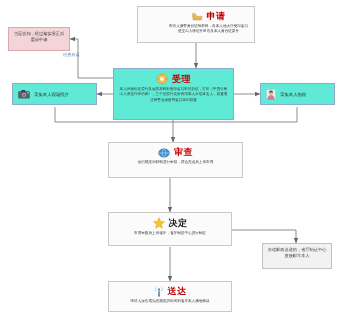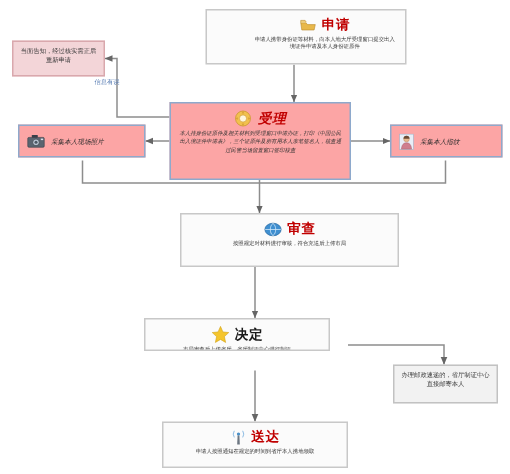--- a/index.html
+++ b/index.html
@@ -27,23 +27,22 @@
     pointer-events: none;
   }
   .node {
     position: absolute;
     box-sizing: border-box;
     border: 1px solid #9aa7b8;
     text-align: center;
     overflow: hidden;
   }
   .node-blue {
-    background: #fca5a5;
+    background: #5eead4;
     border-color: #8ea9cc;
-    font-style: italic;
   }
   .node-pink {
     background: #f3d5d8;
     border-color: #d9a8ad;
   }
   .node-white {
     background: #fbfbfb;
     border-color: #c8c8c8;
   }
   .node-gray {
@@ -135,21 +134,21 @@
       <path d="M170,247 L170,281" marker-end="url(#arr)"></path>
 
       <path d="M232,230 L296,230 L296,243" marker-end="url(#arr)"></path>
     </g>
   </svg>
 
   <div class="node node-pink" style="left:8px; top:27px; width:62px; height:24px;">
     <div class="plain-label">当面告知，经过核实需正后重新申请</div>
   </div>
 
-  <div class="node node-white" style="left:137px; top:6px; width:134px; height:37px;padding-left:25px;">
+  <div class="node node-white" style="left:137px; top:6px; width:118px; height:37px;padding-left:25px;">
     <div class="title-row">
       <span class="icon">
         <svg width="11" height="9" viewBox="0 0 11 9" xmlns="http://www.w3.org/2000/svg">
           <path d="M0.5,3.2 L4,3.2 L5,4.4 L10.2,4.4 L9.4,8 L1.2,8 z" fill="#e8b84b" stroke="#b9882a" stroke-width="0.4"></path>
           <path d="M0.5,3.2 L0.5,1.6 L3.4,1.6 L4.2,2.8" fill="#f0cf7a" stroke="#b9882a" stroke-width="0.4"></path>
         </svg>
       </span>
       <span class="node-title title-red">申请</span>
     </div>
     <div class="node-body">申请人携带身份证等材料，向本人地大厅受理窗口提交出入境证件申请及本人身份证原件</div>
@@ -187,34 +186,34 @@
       <svg width="10" height="11" viewBox="0 0 10 11" xmlns="http://www.w3.org/2000/svg">
         <rect x="0.4" y="0.4" width="9.2" height="10.2" fill="#e8eef7" stroke="#9fb2c9" stroke-width="0.4"></rect>
         <circle cx="5" cy="3.6" r="1.9" fill="#e8b98f" stroke="#b98a5d" stroke-width="0.3"></circle>
         <path d="M5,1.5 a2,2 0 0 1 2,2 L3,3.5 a2,2 0 0 1 2,-2z" fill="#6b4a34"></path>
         <path d="M1.6,10.4 C1.8,7.4 3.2,6.2 5,6.2 C6.8,6.2 8.2,7.4 8.4,10.4 z" fill="#cf7f8e" stroke="#a95e6c" stroke-width="0.3"></path>
       </svg>
     </span>
     <span class="side-label">采集本人指纹</span>
   </div>
 
-  <div class="node node-white" style="left:120px; top:142px; width:146px; height:36px;">
+  <div class="node node-white" style="left:108px; top:142px; width:135px; height:36px;">
     <div class="title-row">
       <span class="icon">
         <svg width="12" height="10" viewBox="0 0 12 10" xmlns="http://www.w3.org/2000/svg">
           <ellipse cx="6" cy="5" rx="5.4" ry="4.2" fill="#3f8fd0" stroke="#2c6ea5" stroke-width="0.5"></ellipse>
           <path d="M0.8,5 h10.4 M6,0.9 C3.6,2.6 3.6,7.4 6,9.1 M6,0.9 C8.4,2.6 8.4,7.4 6,9.1" fill="none" stroke="#d8ecfb" stroke-width="0.5"></path>
         </svg>
       </span>
       <span class="node-title title-red">审查</span>
     </div>
     <div class="node-body">按照规定对材料进行审核，符合充送后上传市局</div>
   </div>
 
-  <div class="node node-white" style="left:96px; top:212px; width:124px; height:22px;">
+  <div class="node node-white" style="left:108px; top:212px; width:124px; height:34px;">
     <div class="title-row">
       <span class="icon">
         <svg width="12" height="12" viewBox="0 0 12 12" xmlns="http://www.w3.org/2000/svg">
           <path d="M6,0.6 L7.6,4.3 L11.5,4.7 L8.6,7.4 L9.4,11.3 L6,9.3 L2.6,11.3 L3.4,7.4 L0.5,4.7 L4.4,4.3 z" fill="#f5c52c" stroke="#d2a113" stroke-width="0.4"></path>
         </svg>
       </span>
       <span class="node-title title-dark">决定</span>
     </div>
     <div class="node-body">市局审查后上传省厅，省厅制证中心进行制证</div>
   </div>

